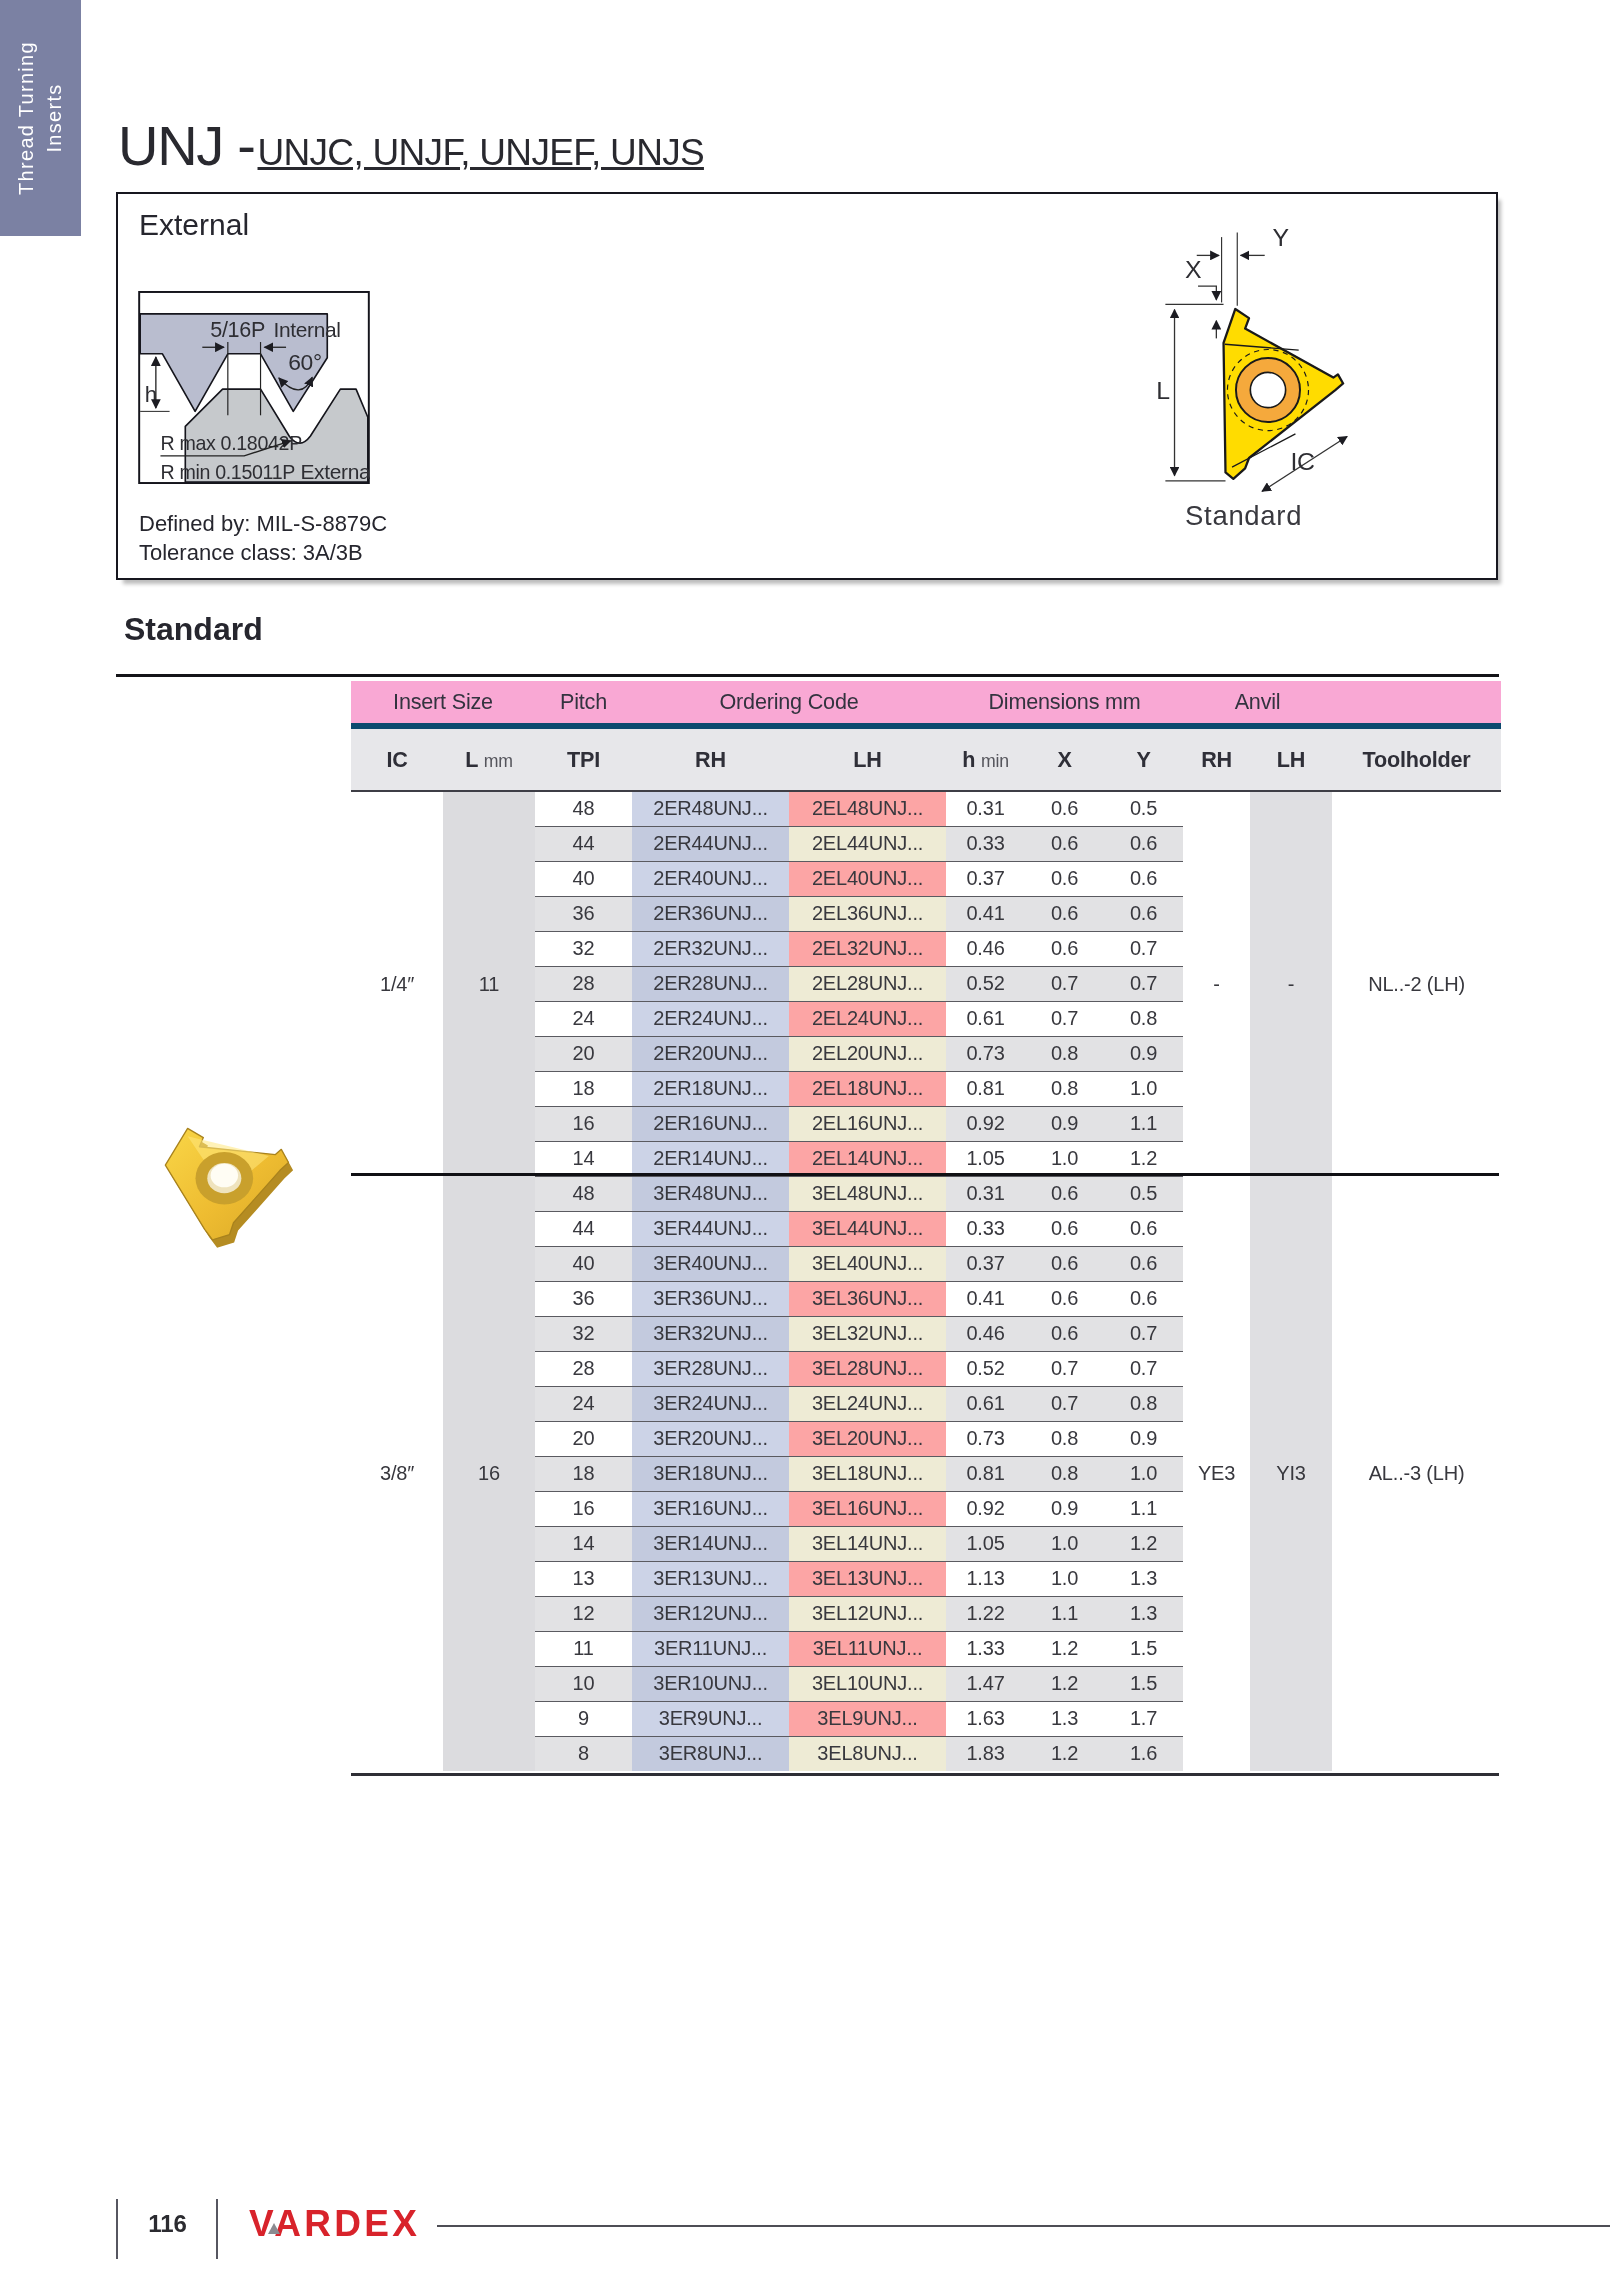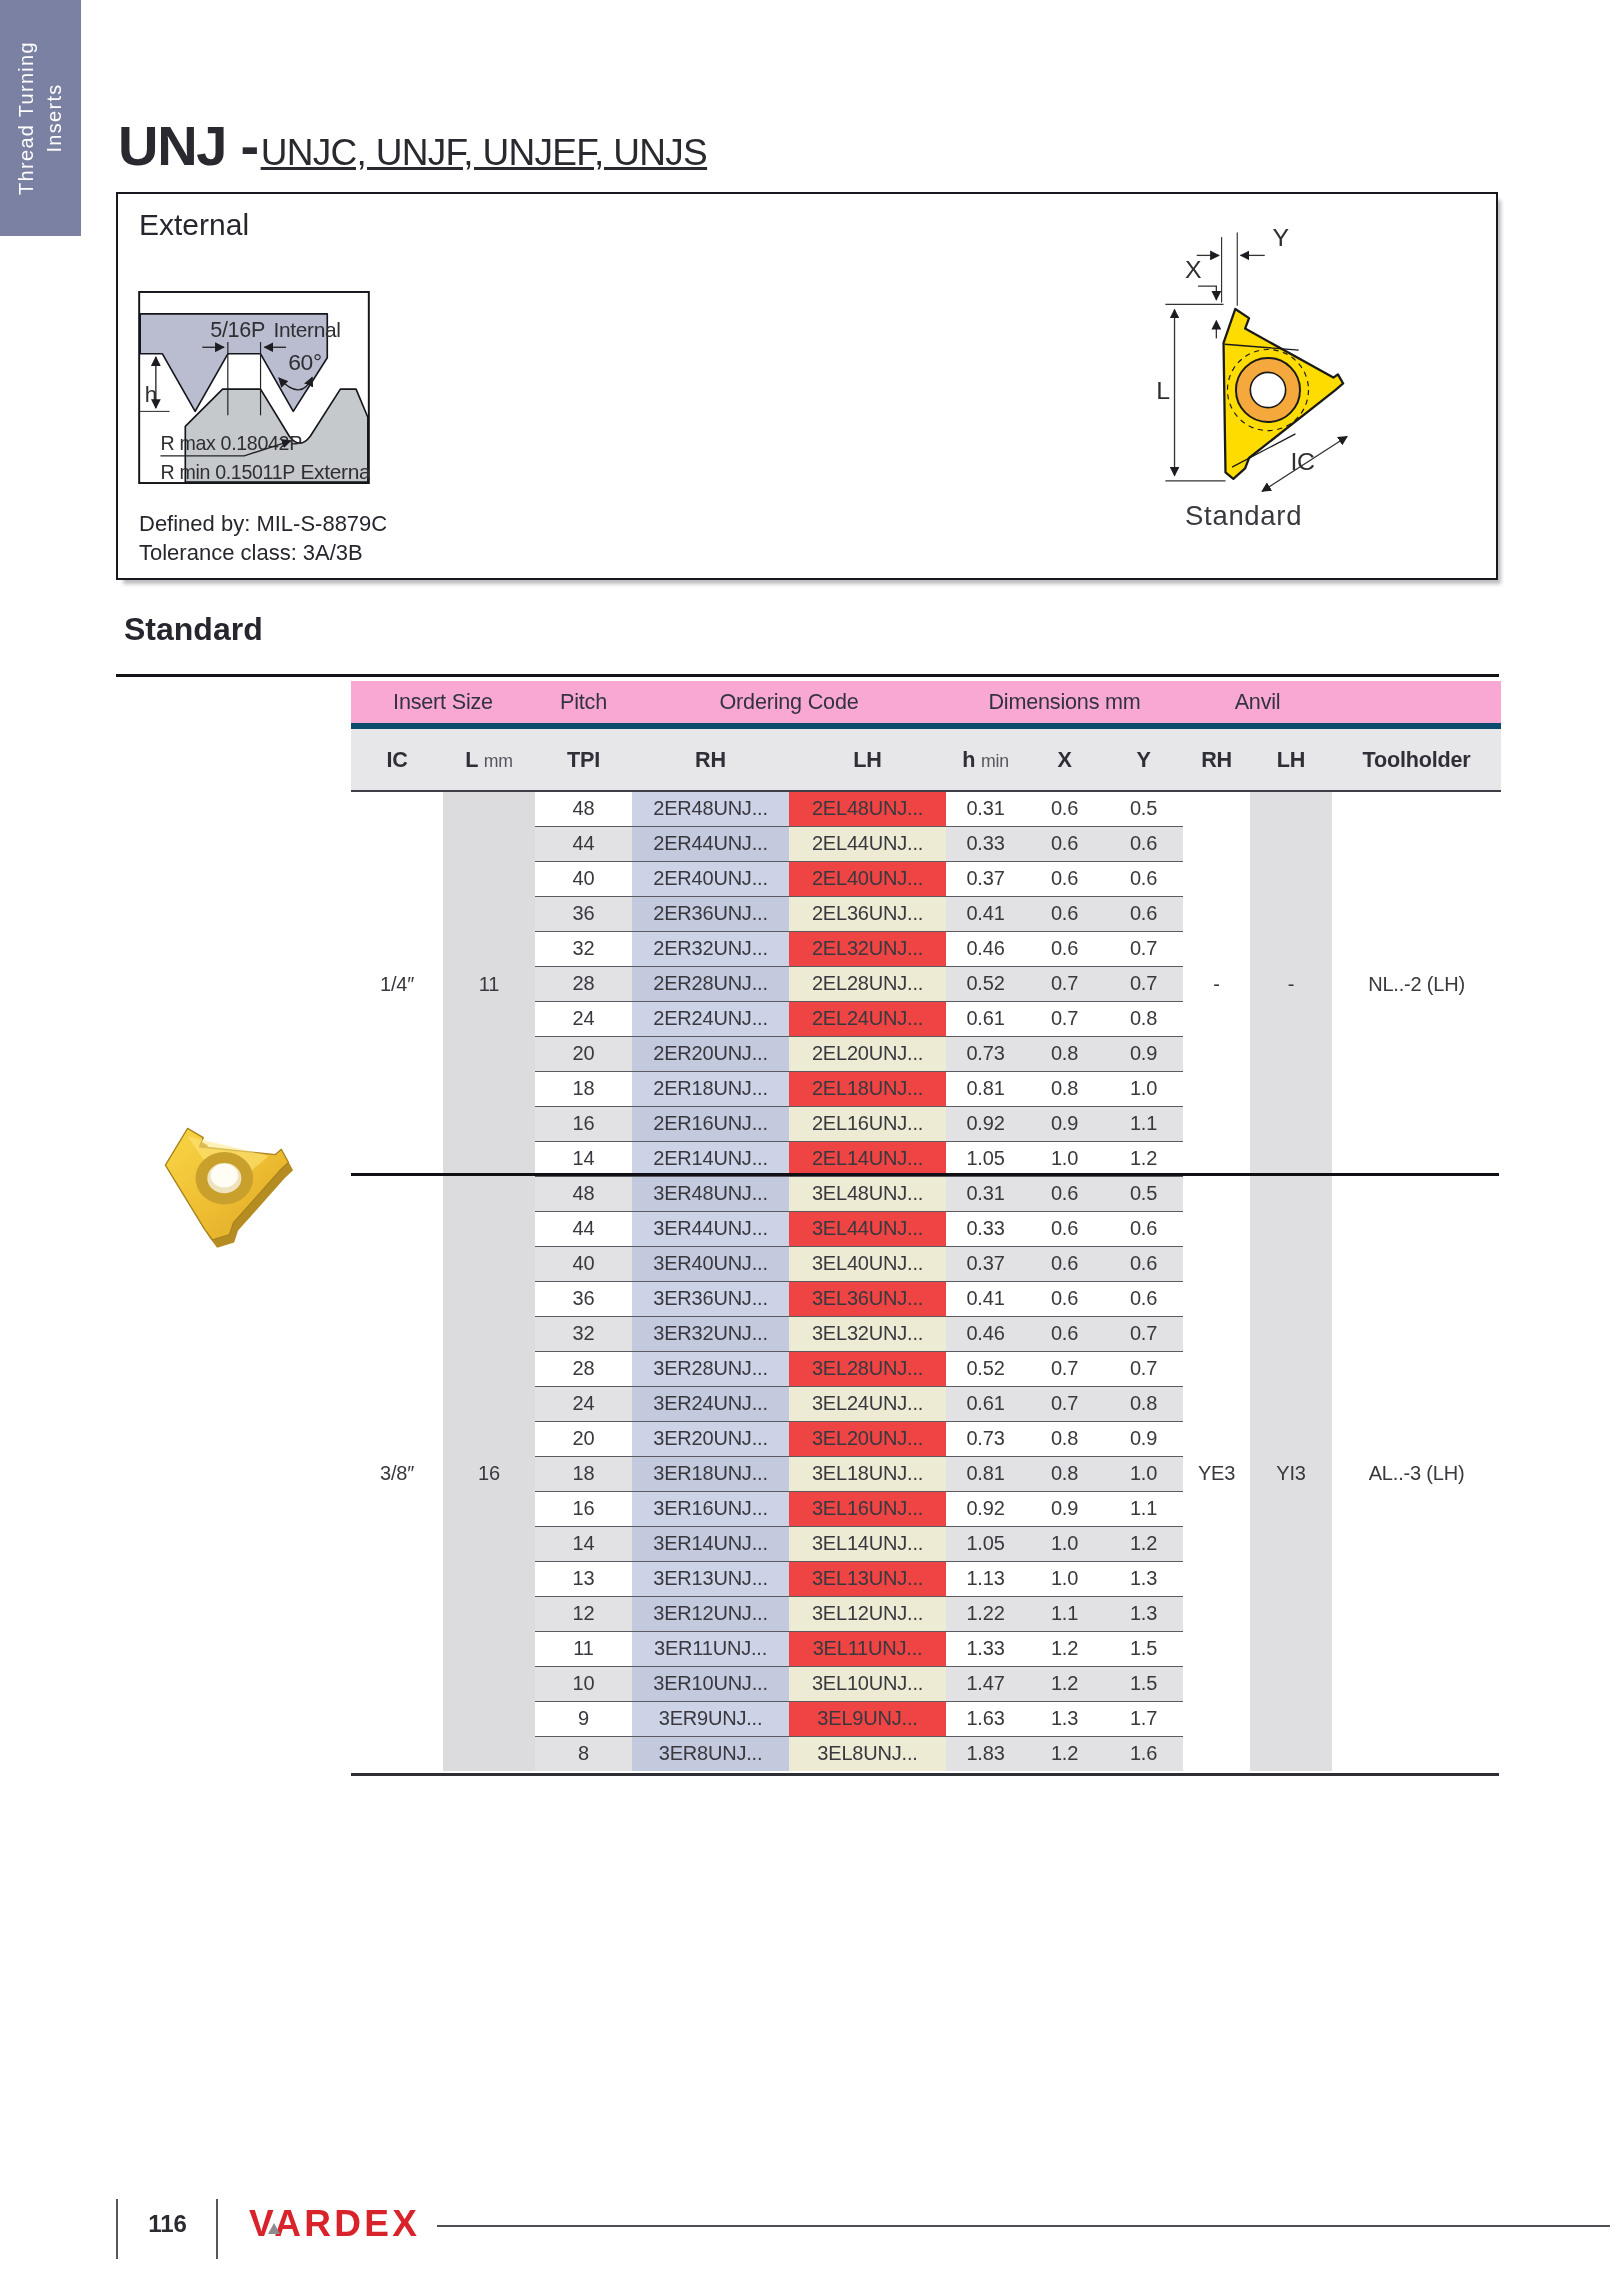--- a/index.html
+++ b/index.html
@@ -13,21 +13,21 @@
   .side-tab{left:0;top:0;width:81px;height:236px;background:#7b81a3;}
   .side-tab-text{
     position:absolute;left:0;top:236px;width:236px;height:81px;
     transform:rotate(-90deg);transform-origin:0 0;
     display:flex;flex-direction:column;justify-content:center;align-items:center;
     color:#ffffff;font-size:20px;letter-spacing:1.3px;line-height:27.5px;text-align:center;
   }
 
   
   .page-title{left:118px;top:113px;white-space:nowrap;}
-  .t-main{font-size:56px;font-weight:bold;letter-spacing:-1.3px;color:#29292f;}
+  .t-main{font-size:56px;font-weight:normal;letter-spacing:-1.3px;color:#29292f;}
   .t-sub{font-size:37px;color:#29292f;letter-spacing:-0.7px;text-decoration:underline;}
 
   
   .external-box{
     left:116px;top:192px;width:1382px;height:388px;background:#fff;
     border:2px solid #17171f;box-sizing:border-box;
     box-shadow:5.2px 5.9px 3.9px -2px #bcbcbc;
   }
   .external-heading{left:21px;top:14.4px;font-size:30px;color:#26262e;}
   .thread-diagram{left:19.6px;top:97px;}
@@ -56,21 +56,21 @@
     border-bottom:2.6px solid #3e3e46;
   }
   .unit{font-weight:normal;font-size:17.7px;color:#55555c;margin-top:24px;}
   tbody td{height:35px;font-size:20px;color:#38383e;box-sizing:border-box;}
   td.data-cell{border-bottom:1.3px solid #5a5a60;}
   tbody tr:last-child td.data-cell{border-bottom:none;}
   tr.plain  td.col-tpi, tr.plain  td.col-h_min, tr.plain  td.col-x, tr.plain  td.col-y{background:#ffffff;}
   tr.stripe td.col-tpi, tr.stripe td.col-h_min, tr.stripe td.col-x, tr.stripe td.col-y{background:#e2e2e4;}
   tr.plain  td.col-rh_code{background:#ccd3e7;}
   tr.stripe td.col-rh_code{background:#c3cade;}
-  tr.plain  td.col-lh_code{background:#ef4444;}
+  tr.plain  td.col-lh_code{background:#fca5a5;}
   tr.stripe td.col-lh_code{background:#eeebd5;}
   td.col-ic{background:#ffffff;}
   td.col-l{background:#dcdcdf;}
   td.col-anvil-rh{background:#ffffff;}
   td.col-anvil-lh{background:#dfdfe2;}
   td.col-tool{background:#ffffff;}
 
   
   .footer-bar1{left:116px;top:2199px;width:2px;height:60px;background:#565660;}
   .footer-page{left:128px;top:2210px;width:79px;text-align:center;font-size:24px;font-weight:bold;color:#2b2b30;}

